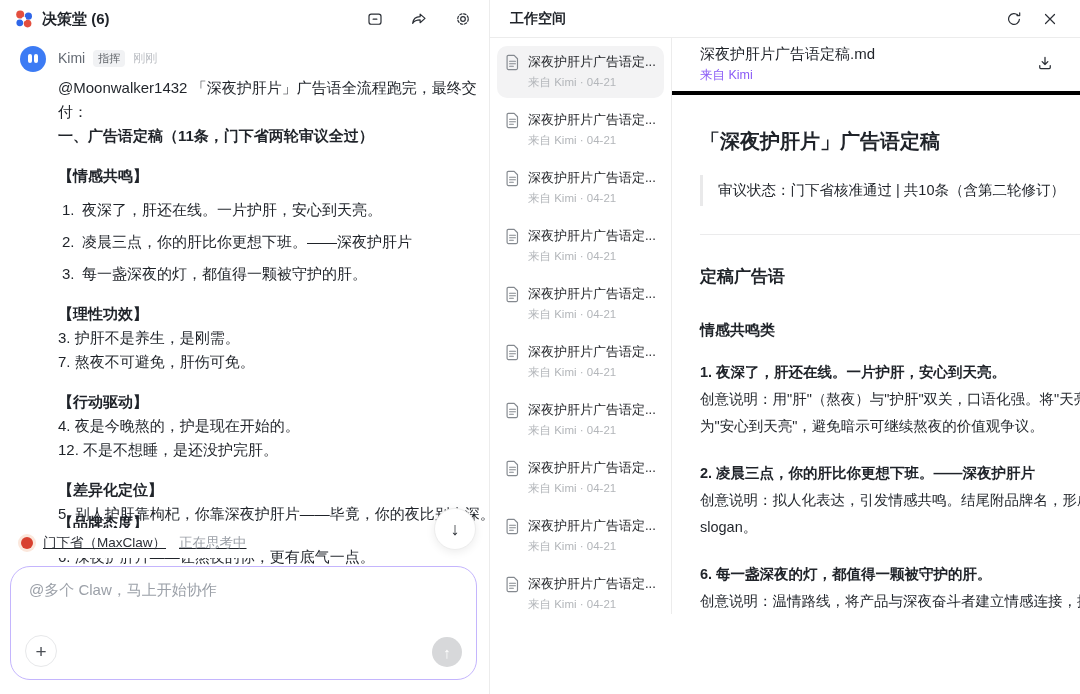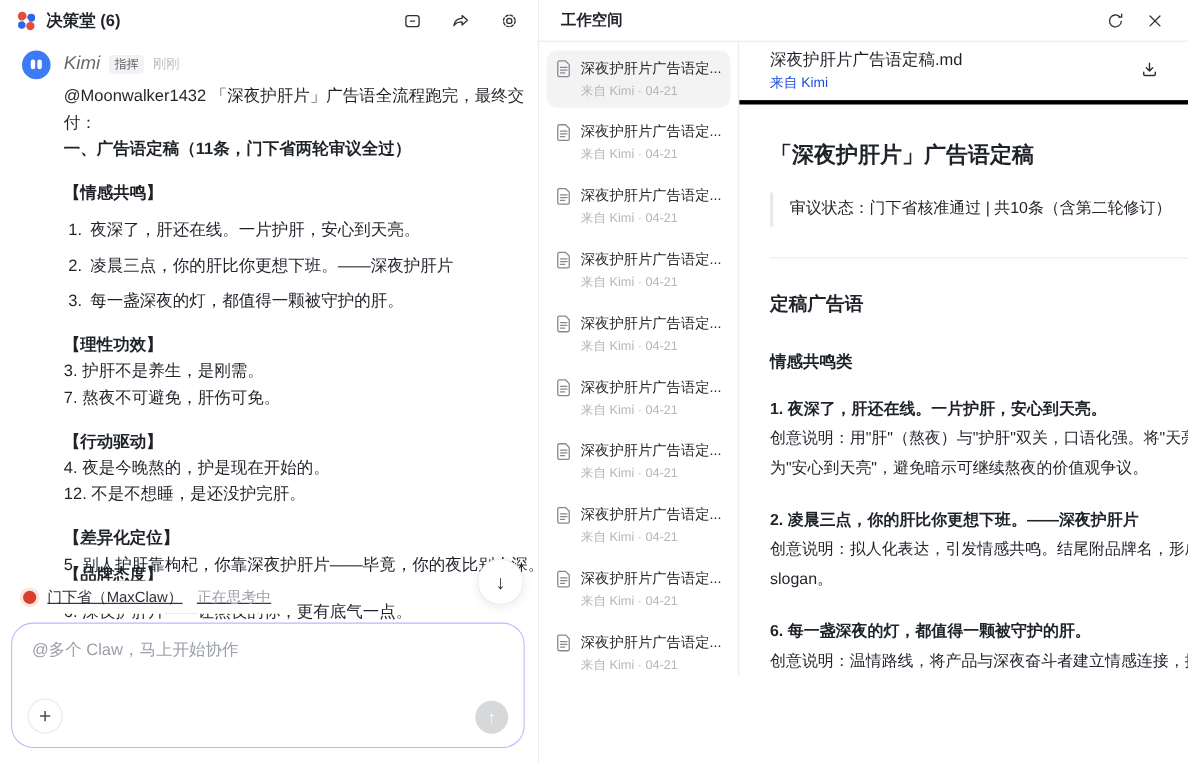--- a/index.html
+++ b/index.html
@@ -20,21 +20,21 @@
     stroke-linecap:round; stroke-linejoin:round; }
 
   .chat-scroll { position:absolute; top:38px; left:0; right:0; bottom:0; padding:8px 12px 0 20px; }
   .msg { display:flex; gap:12px; }
   .avatar-kimi { position:relative; width:26px; height:26px; flex:0 0 26px; border-radius:50%;
     background:var(--kimi-blue,#3c7bf4); }
   .avatar-kimi i { position:absolute; top:8px; width:4px; height:9px; border-radius:2px; background:#fff; }
   .avatar-kimi i.l { left:8px; } .avatar-kimi i.r { left:14px; }
   .msg-main { flex:1; min-width:0; }
   .msg-meta { display:flex; align-items:center; gap:8px; height:20px; margin-top:2px; }
-  .msg-author { font-size:17px; color:#646a73;font-style:italic; }
+  .msg-author { font-size:14px; color:#646a73; }
   .msg-badge { font-size:11px; color:#5f6368; background:#f1f2f4; border-radius:4px; padding:1px 5px; }
   .msg-time { font-size:12px; color:#bcbfc4; }
   .msg-content { margin-top:8px; font-size:15px; line-height:24px; color:#1f2329; }
   .msg-content p.intro { width:428px; }
   .msg-h { font-weight:700; margin-bottom:6px; }
   .msg-section { margin-top:16px; }
   .sec-title { font-weight:700; }
   .sec-list { list-style:none; margin:10px 0 2px; }
   .sec-list li { display:flex; margin-bottom:8px; white-space:nowrap; }
   .sec-list li .num { width:24px; flex:0 0 24px; text-align:left; padding-left:4px; }
@@ -77,21 +77,21 @@
   .file-item svg { width:15px; height:17px; flex:0 0 15px; margin-top:1px; stroke:#84898f; fill:none;
     stroke-width:1.4; stroke-linecap:round; stroke-linejoin:round; }
   .file-item .fcol { min-width:0; }
   .file-title { font-size:13px; color:#26282c; white-space:nowrap; overflow:hidden; }
   .file-meta { font-size:11.5px; color:#b3b6ba; margin-top:4px; white-space:nowrap; overflow:hidden; }
 
   .viewer { flex:1; min-width:0; overflow:hidden; display:flex; flex-direction:column; }
   .viewer-header { display:flex; align-items:center; flex:0 0 57px; height:57px;
     border-bottom:4px solid #000000; padding:0 26px 0 28px; }
   .vh-title { font-size:15px; font-weight:500; color:#1f2329; }
-  .vh-sub { font-size:12.5px; color:#1d4ed8; margin-top:3px; }
+  .vh-sub { font-size:12.5px; color:#8b5cf6; margin-top:3px; }
   .viewer-header .spacer { flex:1; }
   .dl-btn { border:none; background:none; cursor:pointer; padding:0; }
   .dl-btn svg { width:18px; height:18px; stroke:#2b2f36; fill:none; stroke-width:1.7;
     stroke-linecap:round; stroke-linejoin:round; }
 
   .doc { flex:1; overflow:hidden; padding:32px 0 0 28px; }
   .doc-inner { width:452px; font-size:14.5px; line-height:27px; color:#1f2329; }
   .doc-inner h1 { font-size:20px; font-weight:700; line-height:1.4; margin-bottom:20px; }
   .doc-inner blockquote { border-left:3px solid #e9e9ea; padding:2px 0 2px 15px; margin-bottom:24px; }
   .doc-inner hr { border:none; border-top:1px solid #ebebec; margin:28px 0; }

